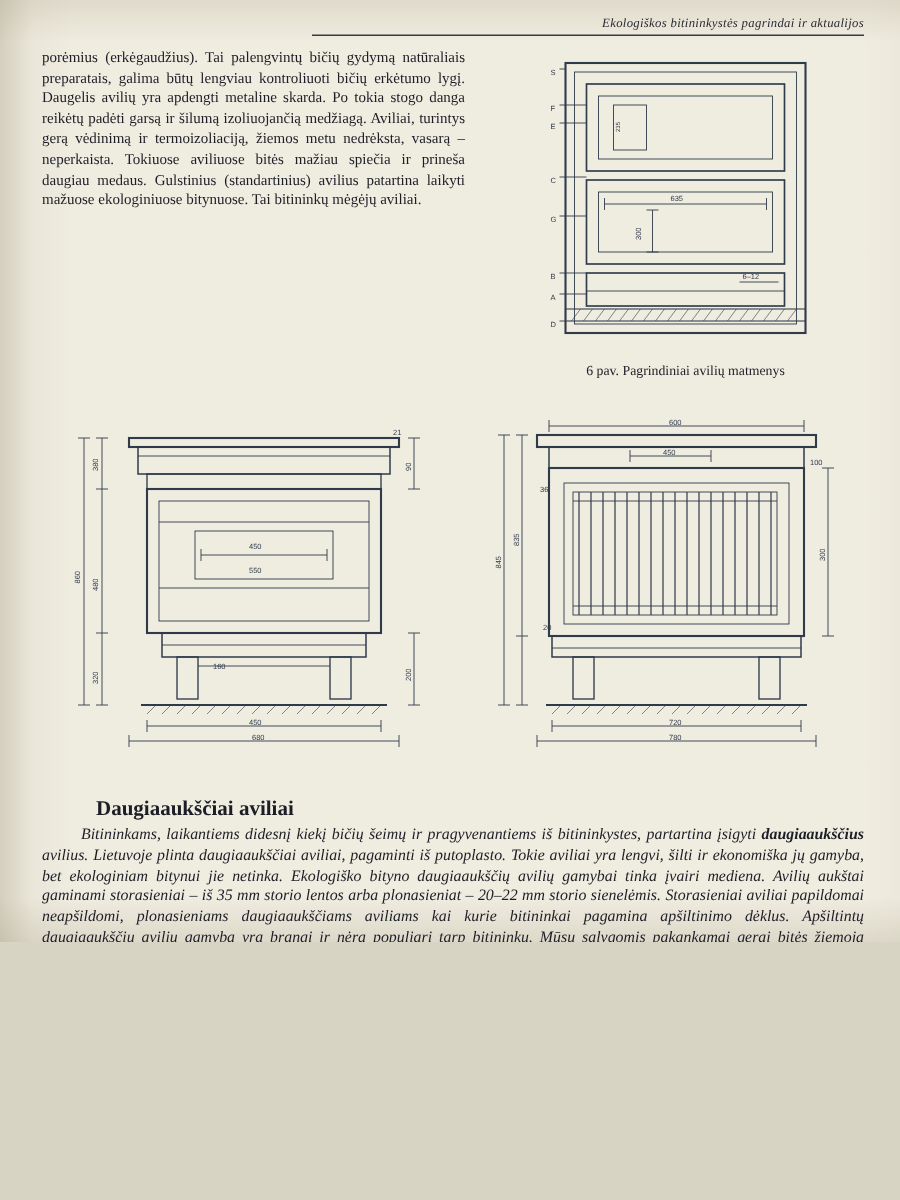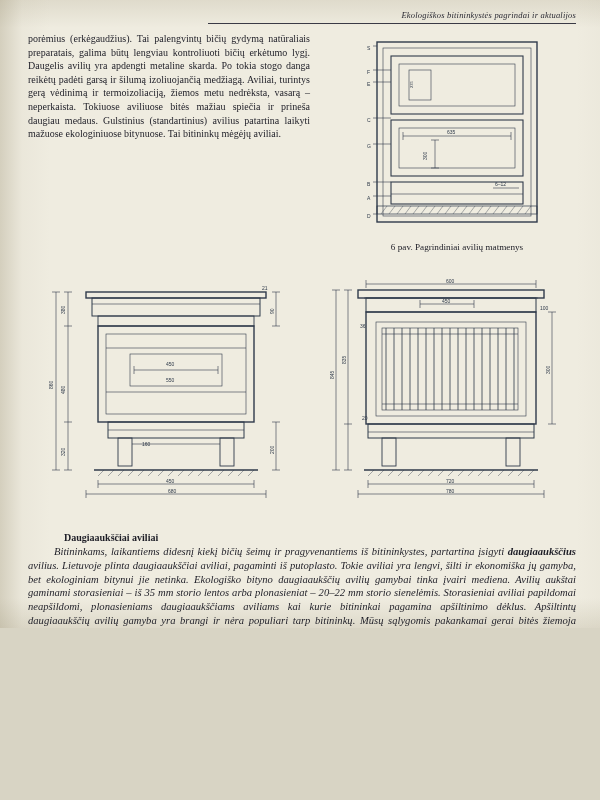--- a/index.html
+++ b/index.html
@@ -121,21 +121,21 @@
   
   .section {
     position: absolute;
     left: 0px;
     top: 522px;
     width: 548px;
     color: #1d1d26;
   }
   .section h3 {
     margin: 0 0 2px 36px;
-    font-size: 10px;
+    font-size: 14px;
     font-weight: bold;
     font-family: "Liberation Serif", serif;
   }
   .section p {
     margin: 0;
     font-size: 10.6px;
     line-height: 13.8px;
     text-align: justify;
     hyphens: auto;
     font-style: italic;

